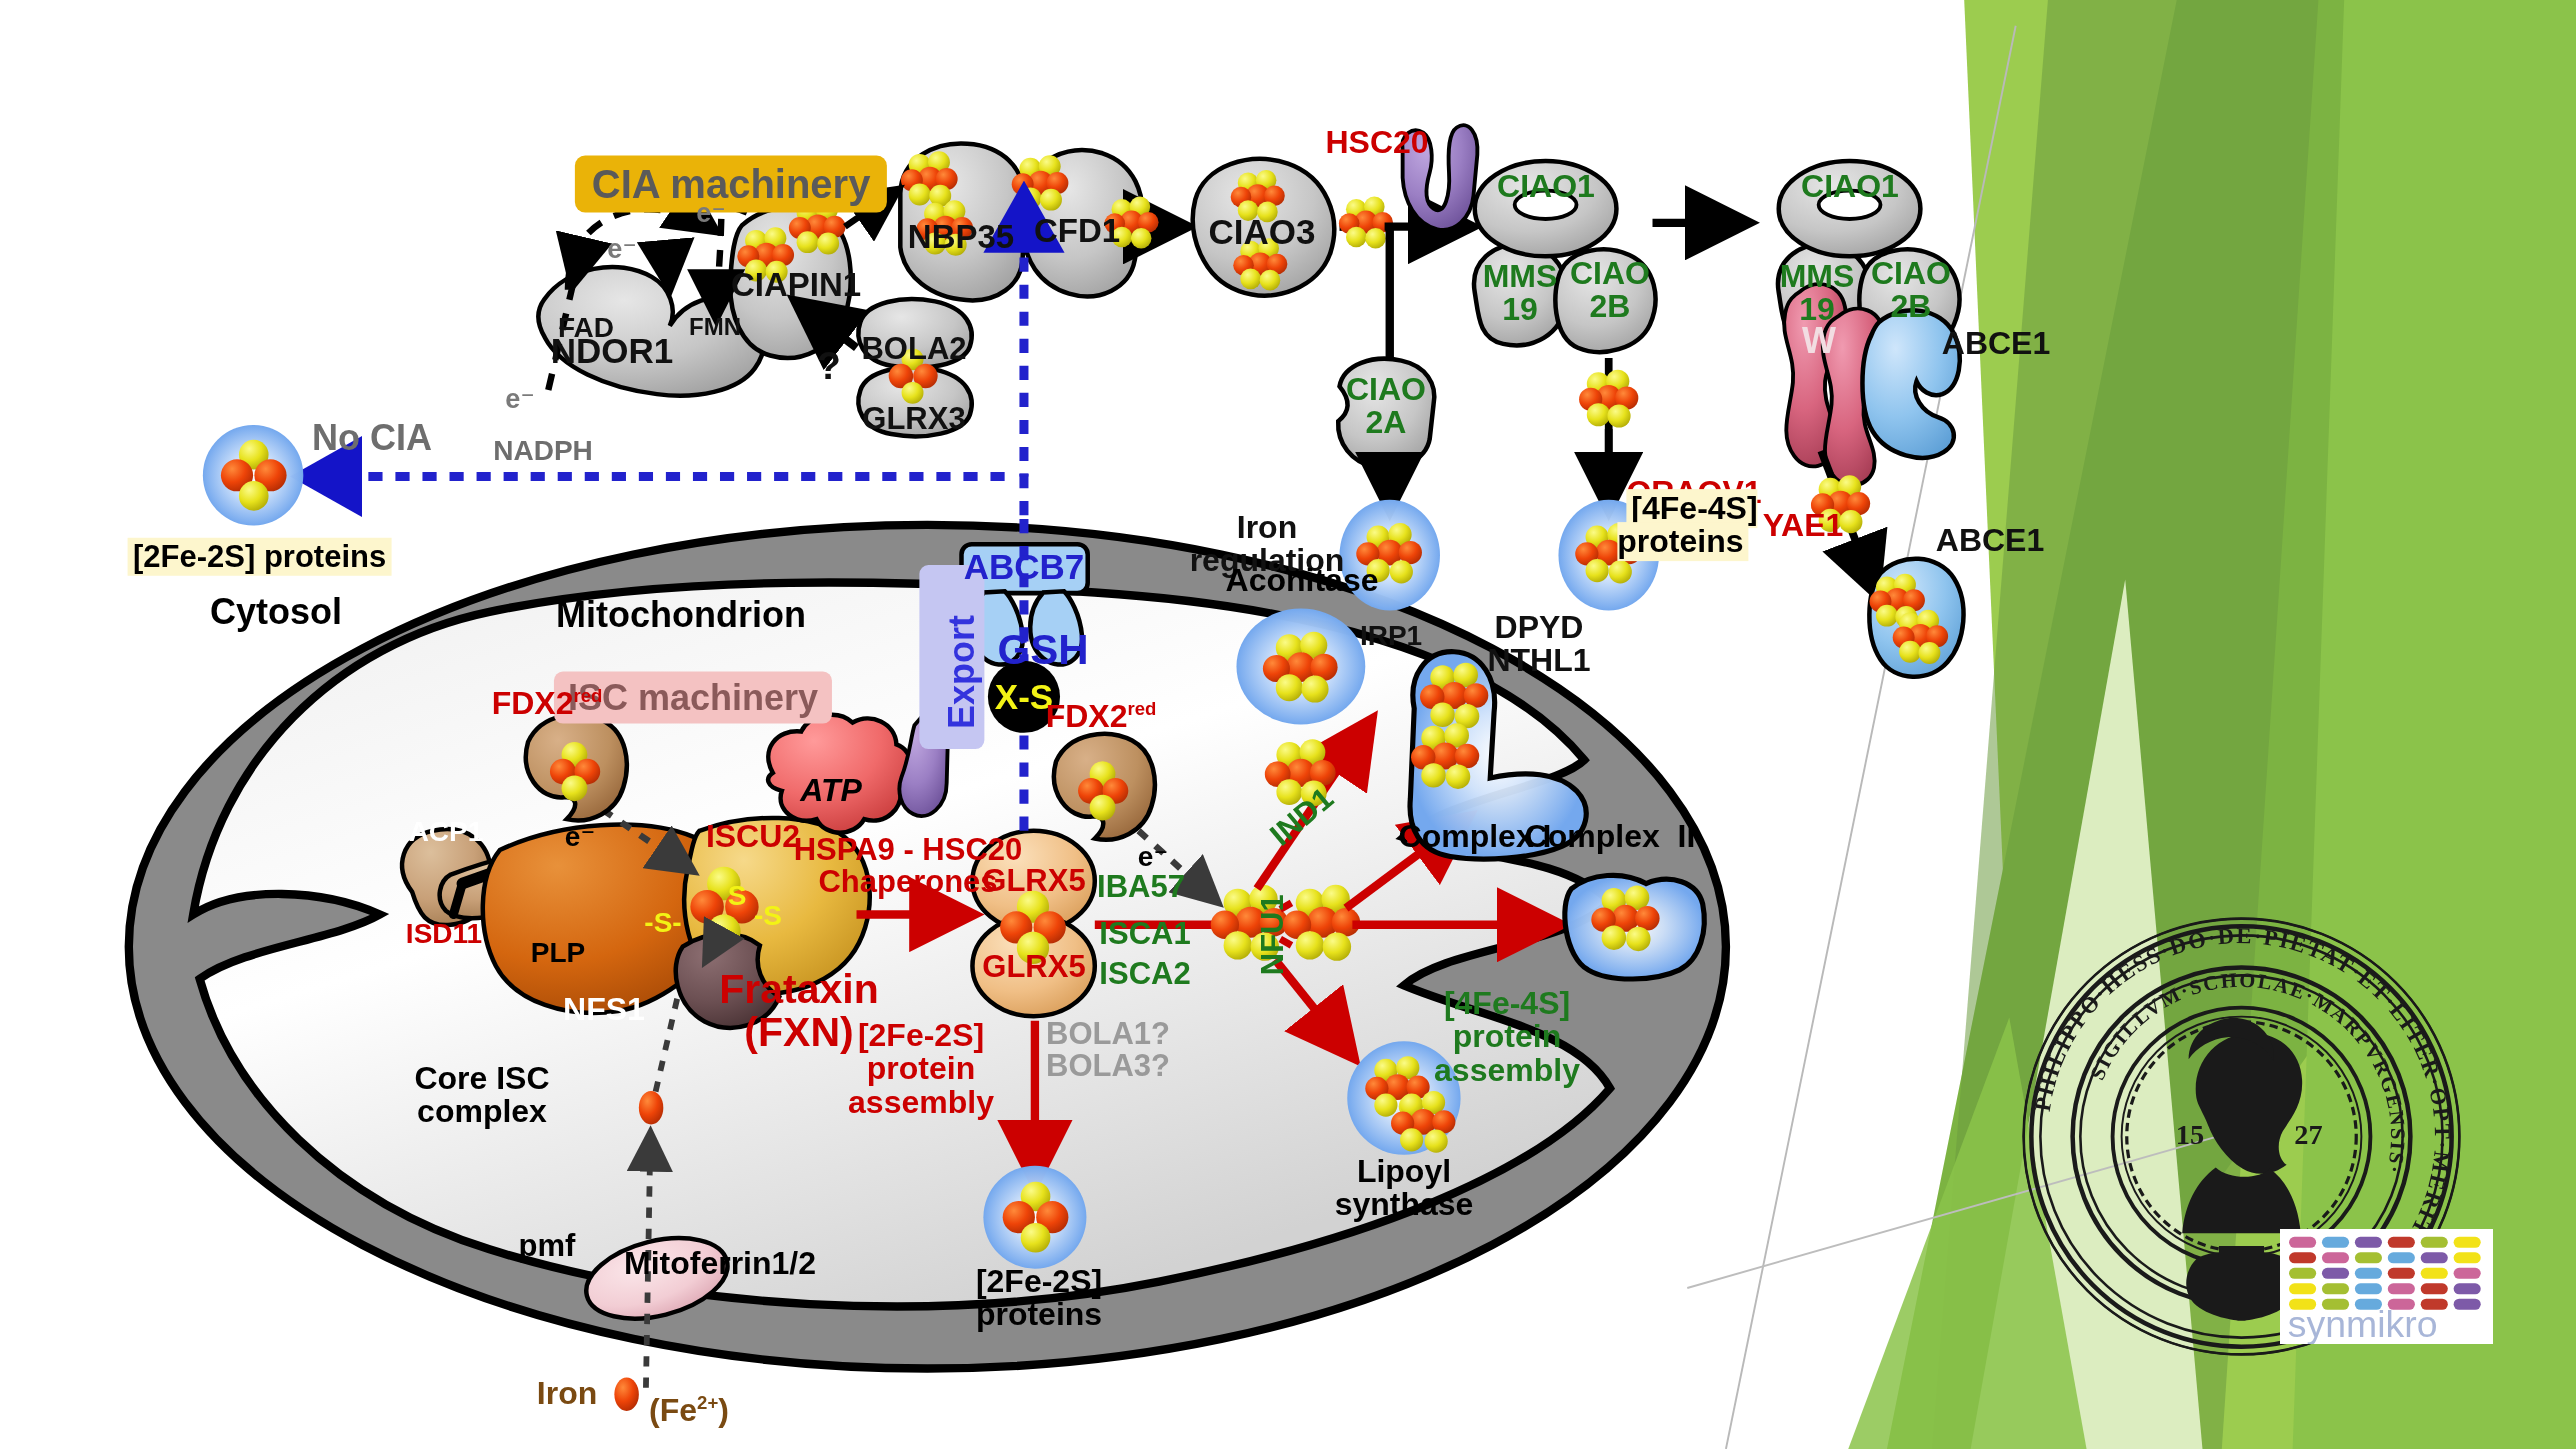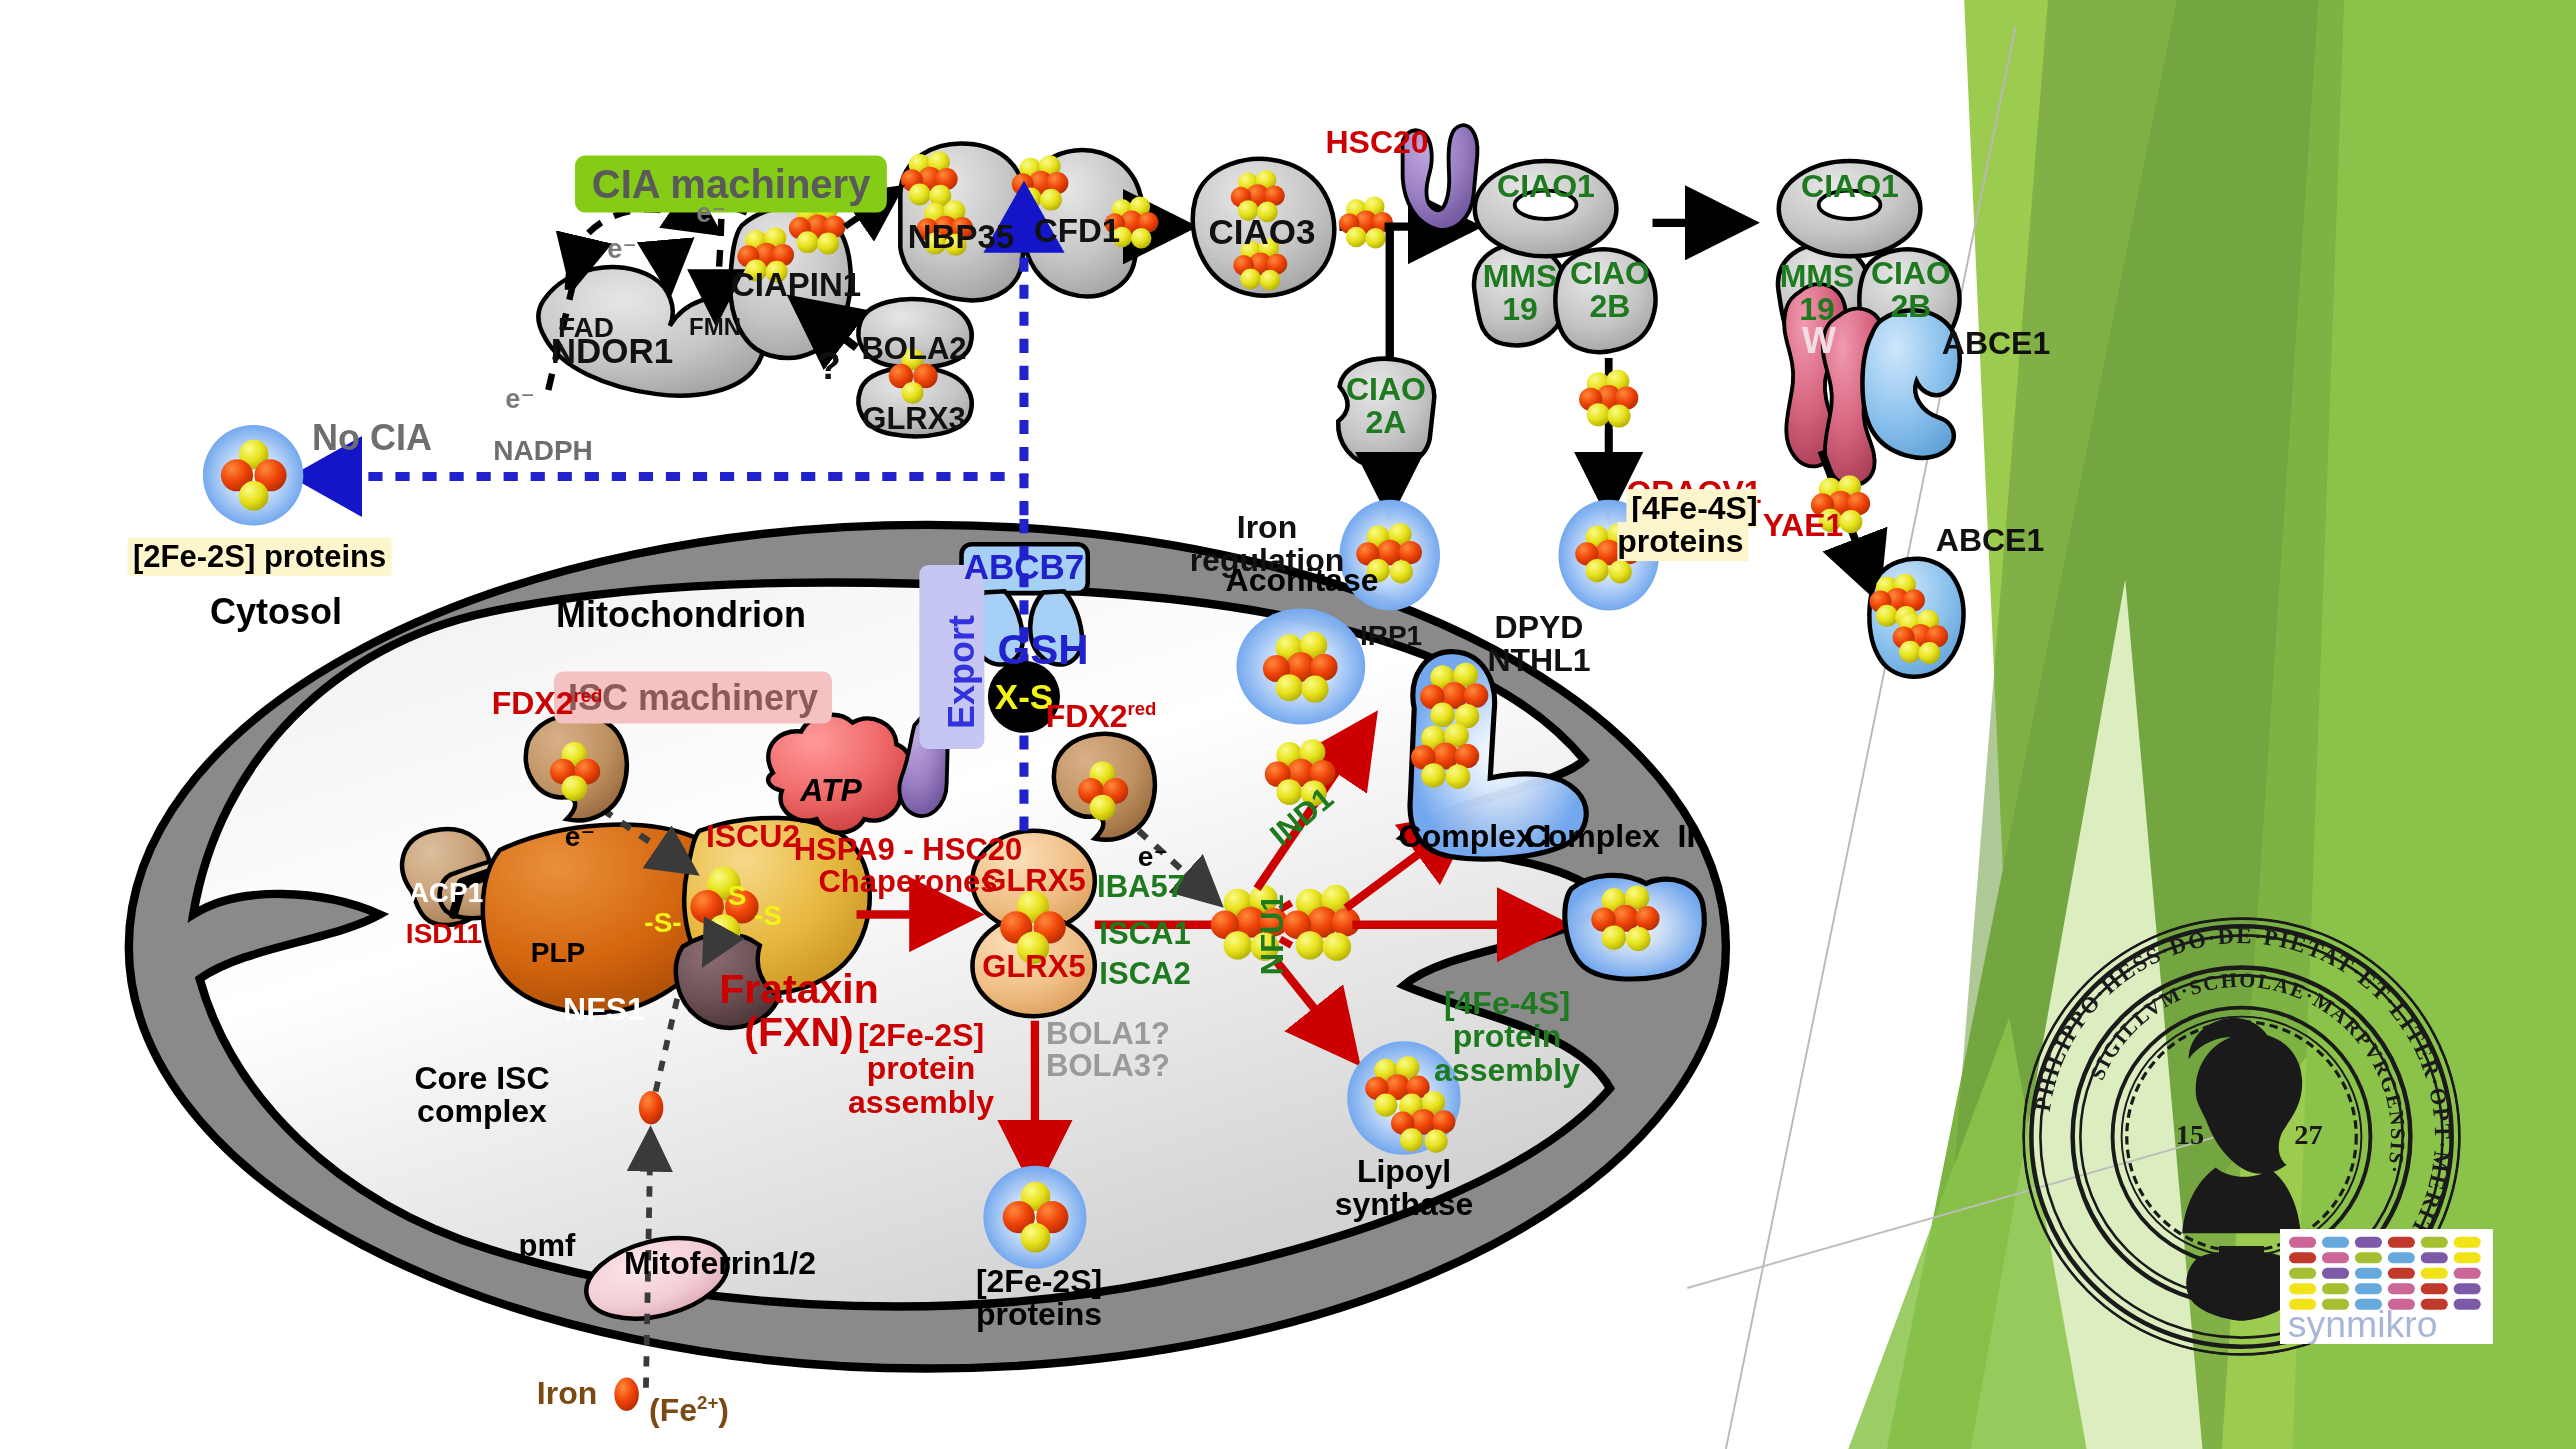--- a/index.html
+++ b/index.html
@@ -5,21 +5,21 @@
   html,body{margin:0;padding:0;background:#fff;}
   body{width:2576px;height:1449px;position:relative;overflow:hidden;
        font-family:"Liberation Sans","DejaVu Sans",sans-serif;}
   #stage{position:absolute;inset:0;width:2576px;height:1449px;}
   .abs{position:absolute;}
   .lbl{position:absolute;white-space:pre;line-height:1.04;font-weight:bold;}
   .ctr{transform:translate(-50%,-50%);text-align:center;}
   svg{position:absolute;left:0;top:0;}
   .sup{font-size:0.58em;vertical-align:super;font-weight:bold;}
   .hl-yellow{background:#fdf6cd;padding:1.3px 5.2px;}
-  .hl-gray{background:#84cc16;border-radius:10.3px;padding:6.4px 16.7px;}
+  .hl-gray{background:#eab308;border-radius:10.3px;padding:6.4px 16.7px;}
   .hl-pink{background:#f4c2c2;border-radius:9px;padding:5.2px 14px;}
   .hl-lav{background:#c5c6f2;border-radius:9px;}
   .vert{writing-mode:vertical-rl;transform:rotate(180deg);}
 </style>
 </head>
 <body>
 
 <div id="stage">
 
 <svg width="2576" height="1449" viewBox="0 0 4000 2250">
@@ -678,21 +678,21 @@
 
 <div class="lbl ctr" style="left:1024px;top:567px;font-size:35px;color:#2222cc;">ABCB7</div>
 <div class="lbl ctr" style="left:1043px;top:650px;font-size:42px;color:#2222cc;">GSH</div>
 <div class="lbl ctr" style="left:1024px;top:697px;font-size:35px;color:#f3f315;">X-S</div>
 
 <div class="lbl ctr" style="left:547px;top:703px;font-size:32px;color:#cc0000;"><span>FDX2</span><span class="sup">red</span></div>
 <div class="lbl ctr" style="left:1101px;top:716px;font-size:32px;color:#cc0000;"><span>FDX2</span><span class="sup">red</span></div>
 <div class="lbl ctr" style="left:580px;top:837px;font-size:28px;color:#000;">e⁻</div>
 <div class="lbl ctr" style="left:1153px;top:857px;font-size:28px;color:#000;">e⁻</div>
 
-<div class="lbl ctr" style="left:446px;top:893px;font-size:28px;color:#fff;">ACP1</div>
+<div class="lbl ctr" style="left:446px;top:832px;font-size:28px;color:#fff;">ACP1</div>
 <div class="lbl ctr" style="left:444px;top:934px;font-size:28px;color:#cc0000;">ISD11</div>
 <div class="lbl ctr" style="left:558px;top:953px;font-size:28px;color:#000;">PLP</div>
 <div class="lbl ctr" style="left:604px;top:1010px;font-size:32px;color:#fff;">NFS1</div>
 <div class="lbl ctr" style="left:663px;top:923px;font-size:28px;color:#f3f315;">-S-</div>
 <div class="lbl ctr" style="left:690px;top:1027px;font-size:0px;color:#f3f315;"></div>
 <div class="lbl ctr" style="left:768px;top:916px;font-size:28px;color:#f3f315;">-S</div>
 <div class="lbl ctr" style="left:737px;top:896px;font-size:28px;color:#f3f315;">S</div>
 <div class="lbl ctr" style="left:753px;top:837px;font-size:32px;color:#cc0000;">ISCU2</div>
 <div class="lbl ctr" style="left:799px;top:1011px;font-size:41px;color:#cc0000;">Frataxin
 (FXN)</div>

